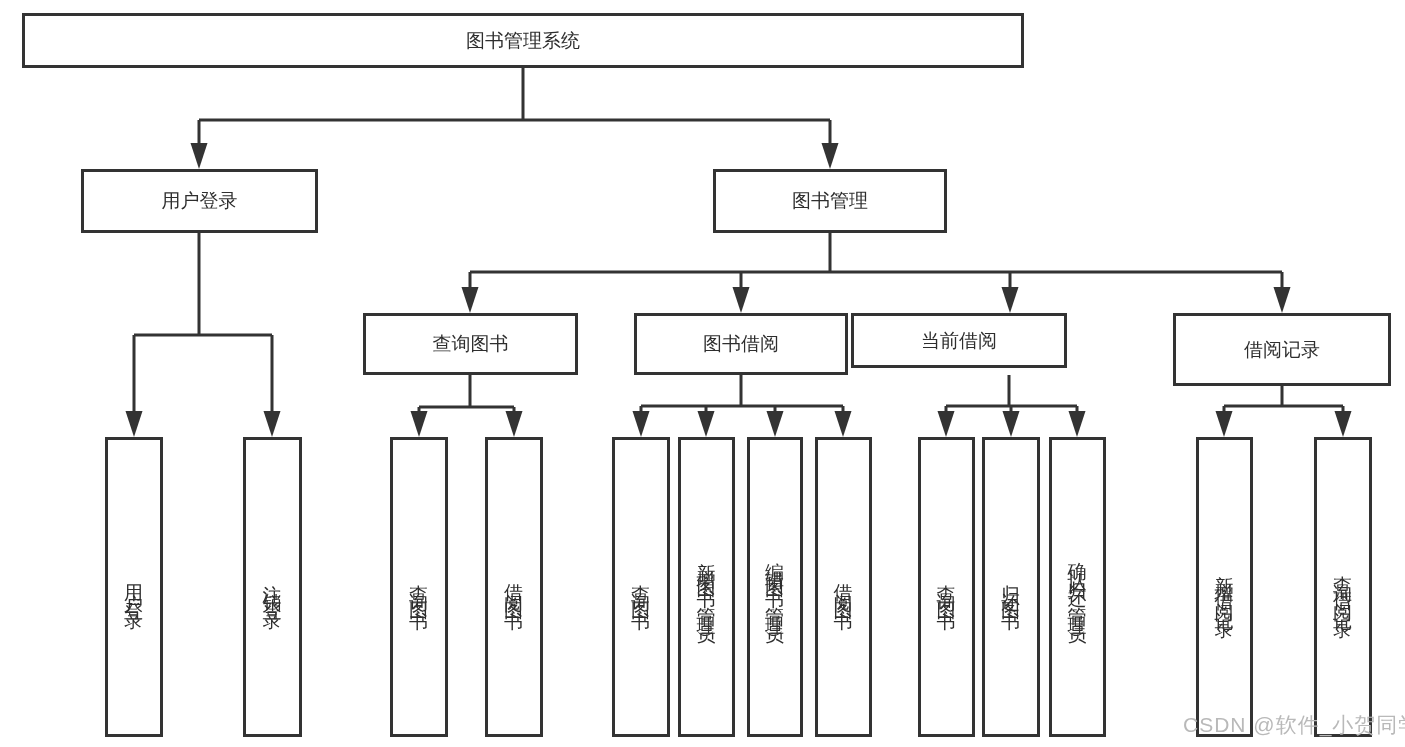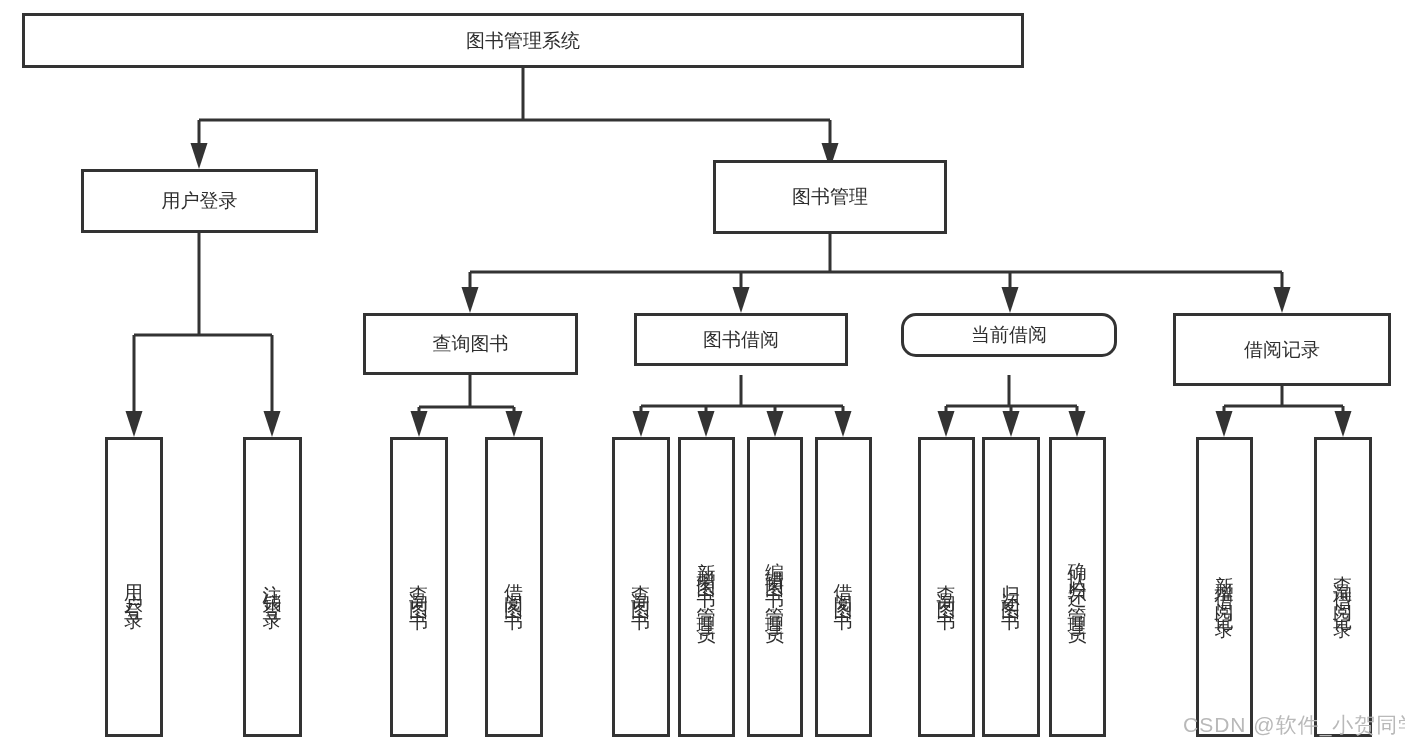--- a/index.html
+++ b/index.html
@@ -107,31 +107,31 @@
     </g>
   </svg>
 
   <div class="node" style="left:22px; top:13px; width:1002px; height:55px;">
     <span>图书管理系统</span>
   </div>
 
   <div class="node" style="left:81px; top:169px; width:237px; height:64px;">
     <span>用户登录</span>
   </div>
-  <div class="node" style="left:713px; top:160px; width:234px; height:74px;">
+  <div class="node" style="left:713px; top:169px; width:234px; height:64px;">
     <span>图书管理</span>
   </div>
 
   <div class="node" style="left:363px; top:313px; width:215px; height:62px;">
     <span>查询图书</span>
   </div>
-  <div class="node" style="left:634px; top:313px; width:214px; height:53px;font-family:Liberation Mono, monospace;">
+  <div class="node" style="left:634px; top:313px; width:214px; height:62px;font-family:Liberation Mono, monospace;">
     <span>图书借阅</span>
   </div>
-  <div class="node" style="left:901px; top:313px; width:216px; height:44px;border-radius:15px;">
+  <div class="node" style="left:851px; top:313px; width:216px; height:55px;">
     <span>当前借阅</span>
   </div>
   <div class="node" style="left:1173px; top:313px; width:218px; height:73px;">
     <span>借阅记录</span>
   </div>
 
   <div class="node leaf" style="left:105px; top:437px; width:58px; height:300px;">
     <span class="vtext">用户登录</span>
   </div>
   <div class="node leaf" style="left:243px; top:437px; width:59px; height:300px;">

